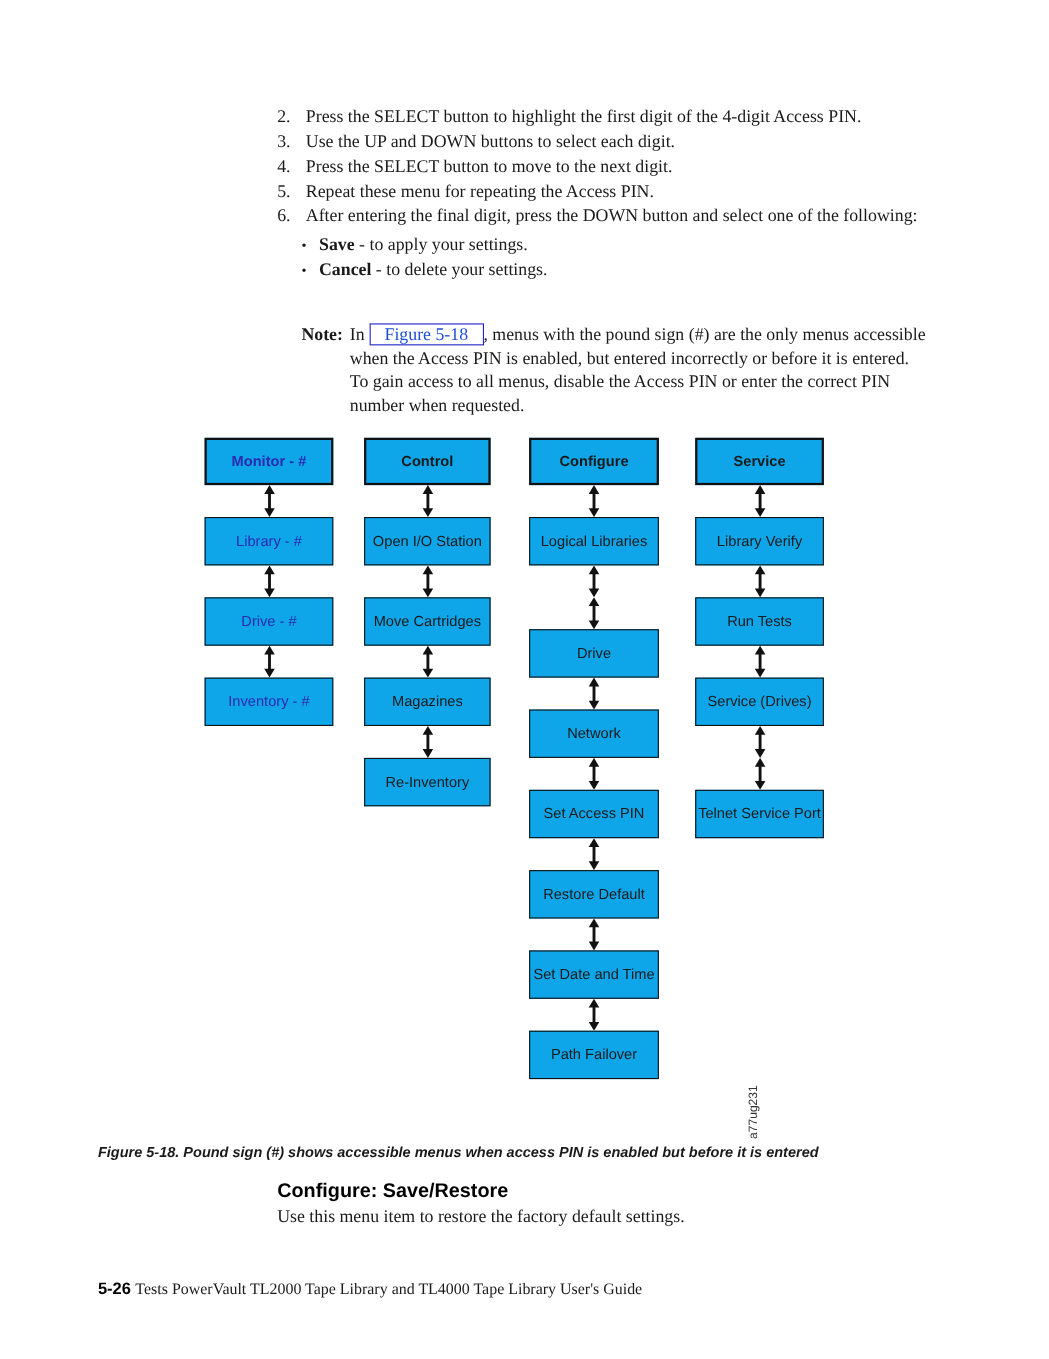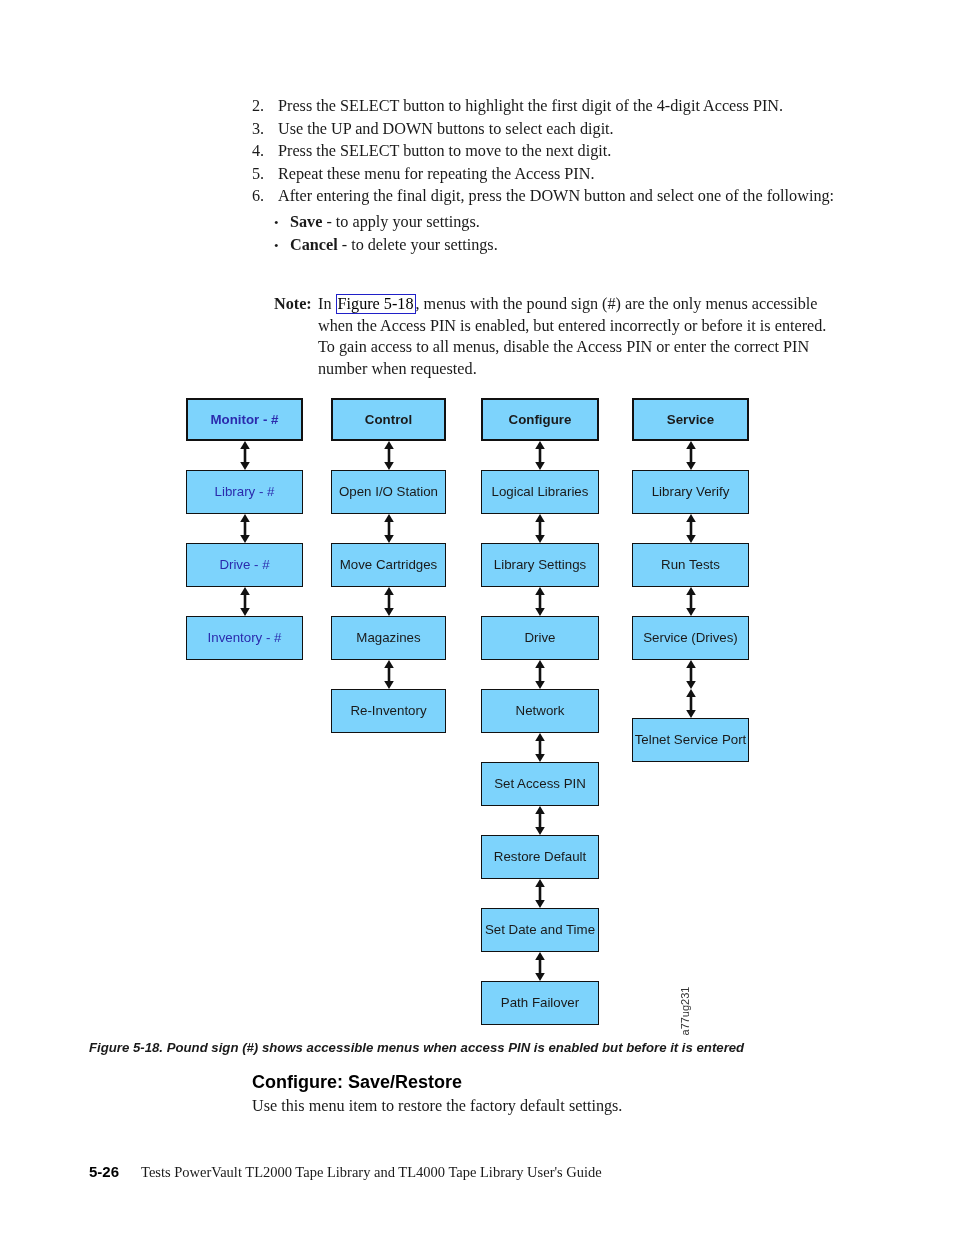--- a/index.html
+++ b/index.html
@@ -69,22 +69,22 @@
     font-size: 16.2px;
     line-height: 21.5px;
   }
   .note-label {
     flex: 0 0 44px;
     font-weight: bold;
   }
   .note-body { flex: 1 1 auto; }
   .fig-link {
     border: 1.3px solid #2020c8;
-    padding: 0 1px;
-    color: #000000;
+    padding: 0 13px;
+    color: #1d4ed8;
     text-decoration: none;
     white-space: nowrap;
   }
 
   
   .diagram {
     position: absolute;
     left: 0;
     top: 0;
     width: 954px;
@@ -102,21 +102,21 @@
   .col-1 { left: 186px; width: 117px; }
   .col-2 { left: 331px; width: 115px; }
   .col-3 { left: 481px; width: 118px; }
   .col-4 { left: 632px; width: 117px; }
 
   .node {
     box-sizing: border-box;
     width: 100%;
     height: 44px;
     border: 1.4px solid #111111;
-    background: #7dd3fc;
+    background: #0ea5e9;
     display: flex;
     align-items: center;
     justify-content: center;
     text-align: center;
     font-size: 13.3px;
     line-height: 15.5px;
     color: #1a1a1a;
   }
   .node.header {
     border-width: 2.1px;
@@ -280,23 +280,20 @@
         <div class="node">
           <span>Logical Libraries</span>
         </div>
         <div class="conn">
           <svg width="14" height="29" viewBox="0 0 14 29" aria-hidden="true">
             <line x1="7" y1="5" x2="7" y2="24" stroke="#111" stroke-width="2.6"></line>
             <polygon points="7,0 2.2,8 11.8,8" fill="#111"></polygon>
             <polygon points="7,29 2.2,21 11.8,21" fill="#111"></polygon>
           </svg>
         </div>
-        <div class="node">
-          <span>Library Settings</span>
-        </div>
         <div class="conn">
           <svg width="14" height="29" viewBox="0 0 14 29" aria-hidden="true">
             <line x1="7" y1="5" x2="7" y2="24" stroke="#111" stroke-width="2.6"></line>
             <polygon points="7,0 2.2,8 11.8,8" fill="#111"></polygon>
             <polygon points="7,29 2.2,21 11.8,21" fill="#111"></polygon>
           </svg>
         </div>
         <div class="node">
           <span>Drive</span>
         </div>
@@ -415,17 +412,17 @@
               font-family:'Liberation Sans',sans-serif; font-size:13.2px; font-style:italic;
               font-weight:600; color:#1a1a1a;">Figure 5-18. Pound sign (#) shows accessible menus when access PIN is enabled but before it is entered</div>
 
   <div style="position:absolute; left:252px; top:1072px; width:600px;
               font-family:Liberation Sans, sans-serif; font-size:18px; font-weight:bold; color:#000;">Configure: Save/Restore</div>
 
   <div style="position:absolute; left:252px; top:1096px; width:600px;
               font-size:16.2px; line-height:21px; color:#1a1a1a;">Use this menu item to restore the factory default settings.</div>
 
   <div style="position:absolute; left:89px; top:1163px; width:800px; display:flex; align-items:baseline;">
-    <span style="font-family:'Liberation Sans',sans-serif; font-size:15px; font-weight:bold; color:#000; margin-right:22px;">5-26</span>
+    <span style="font-family:'Liberation Sans',sans-serif; font-size:15px; font-weight:bold; color:#000; margin-right:4px;">5-26</span>
     <span style="font-size:14.5px; color:#1a1a1a;">Tests PowerVault TL2000 Tape Library and TL4000 Tape Library User's Guide</span>
   </div>
 
 </div>
 
 </body></html>

